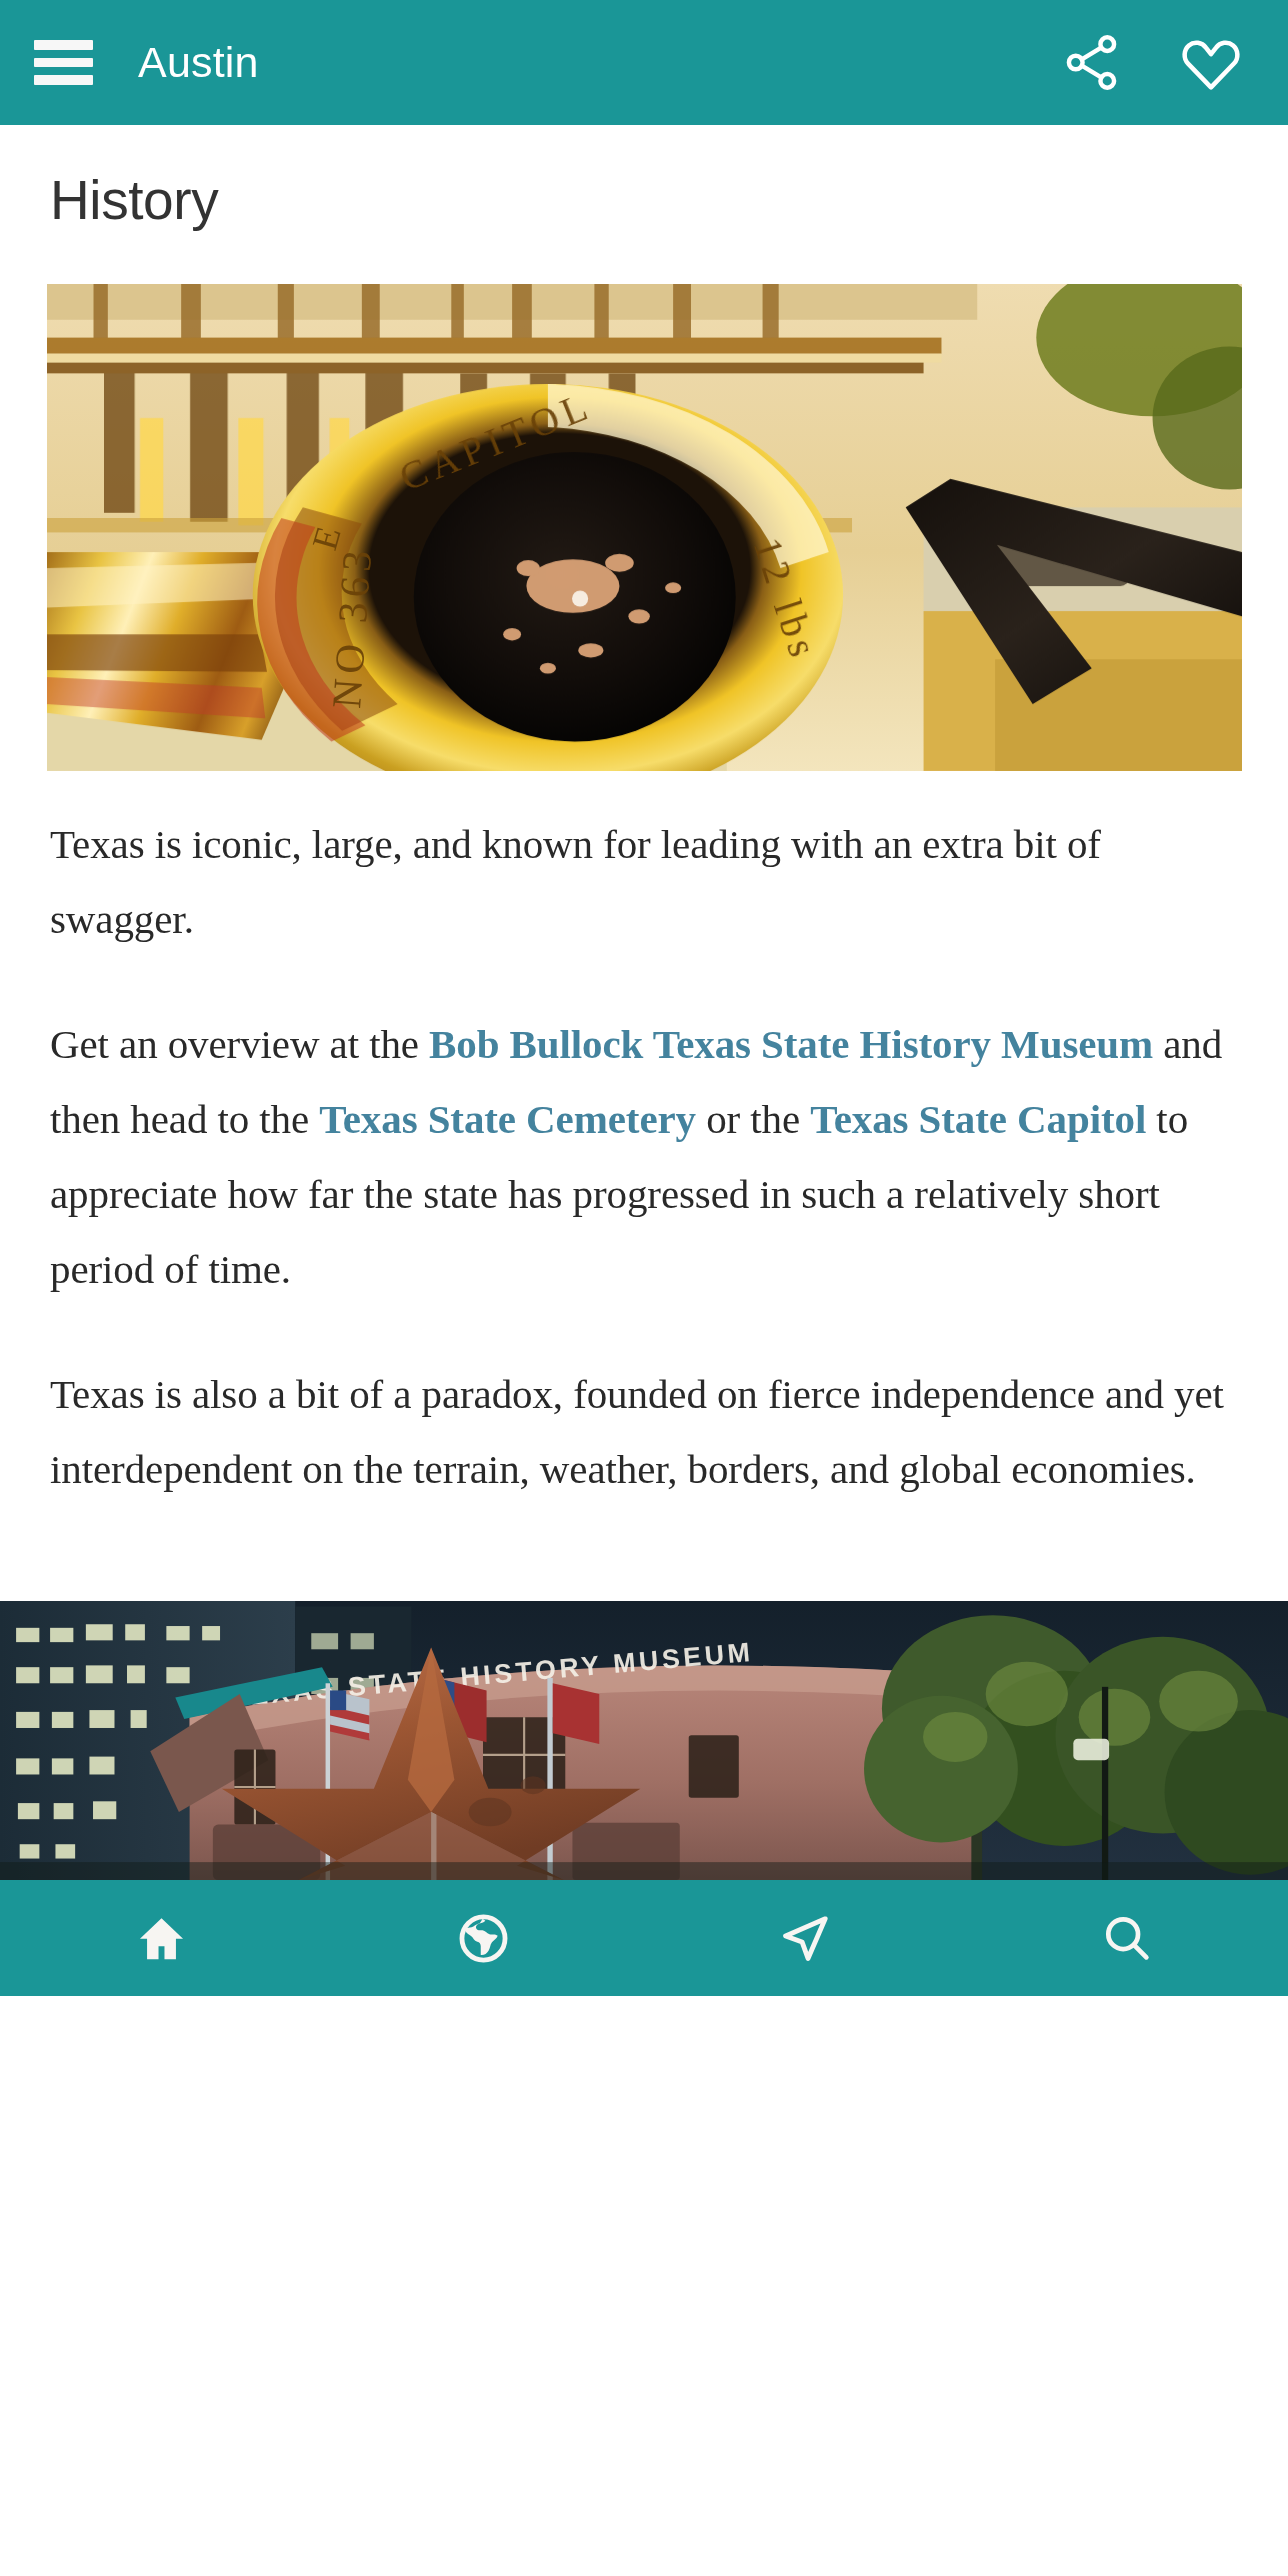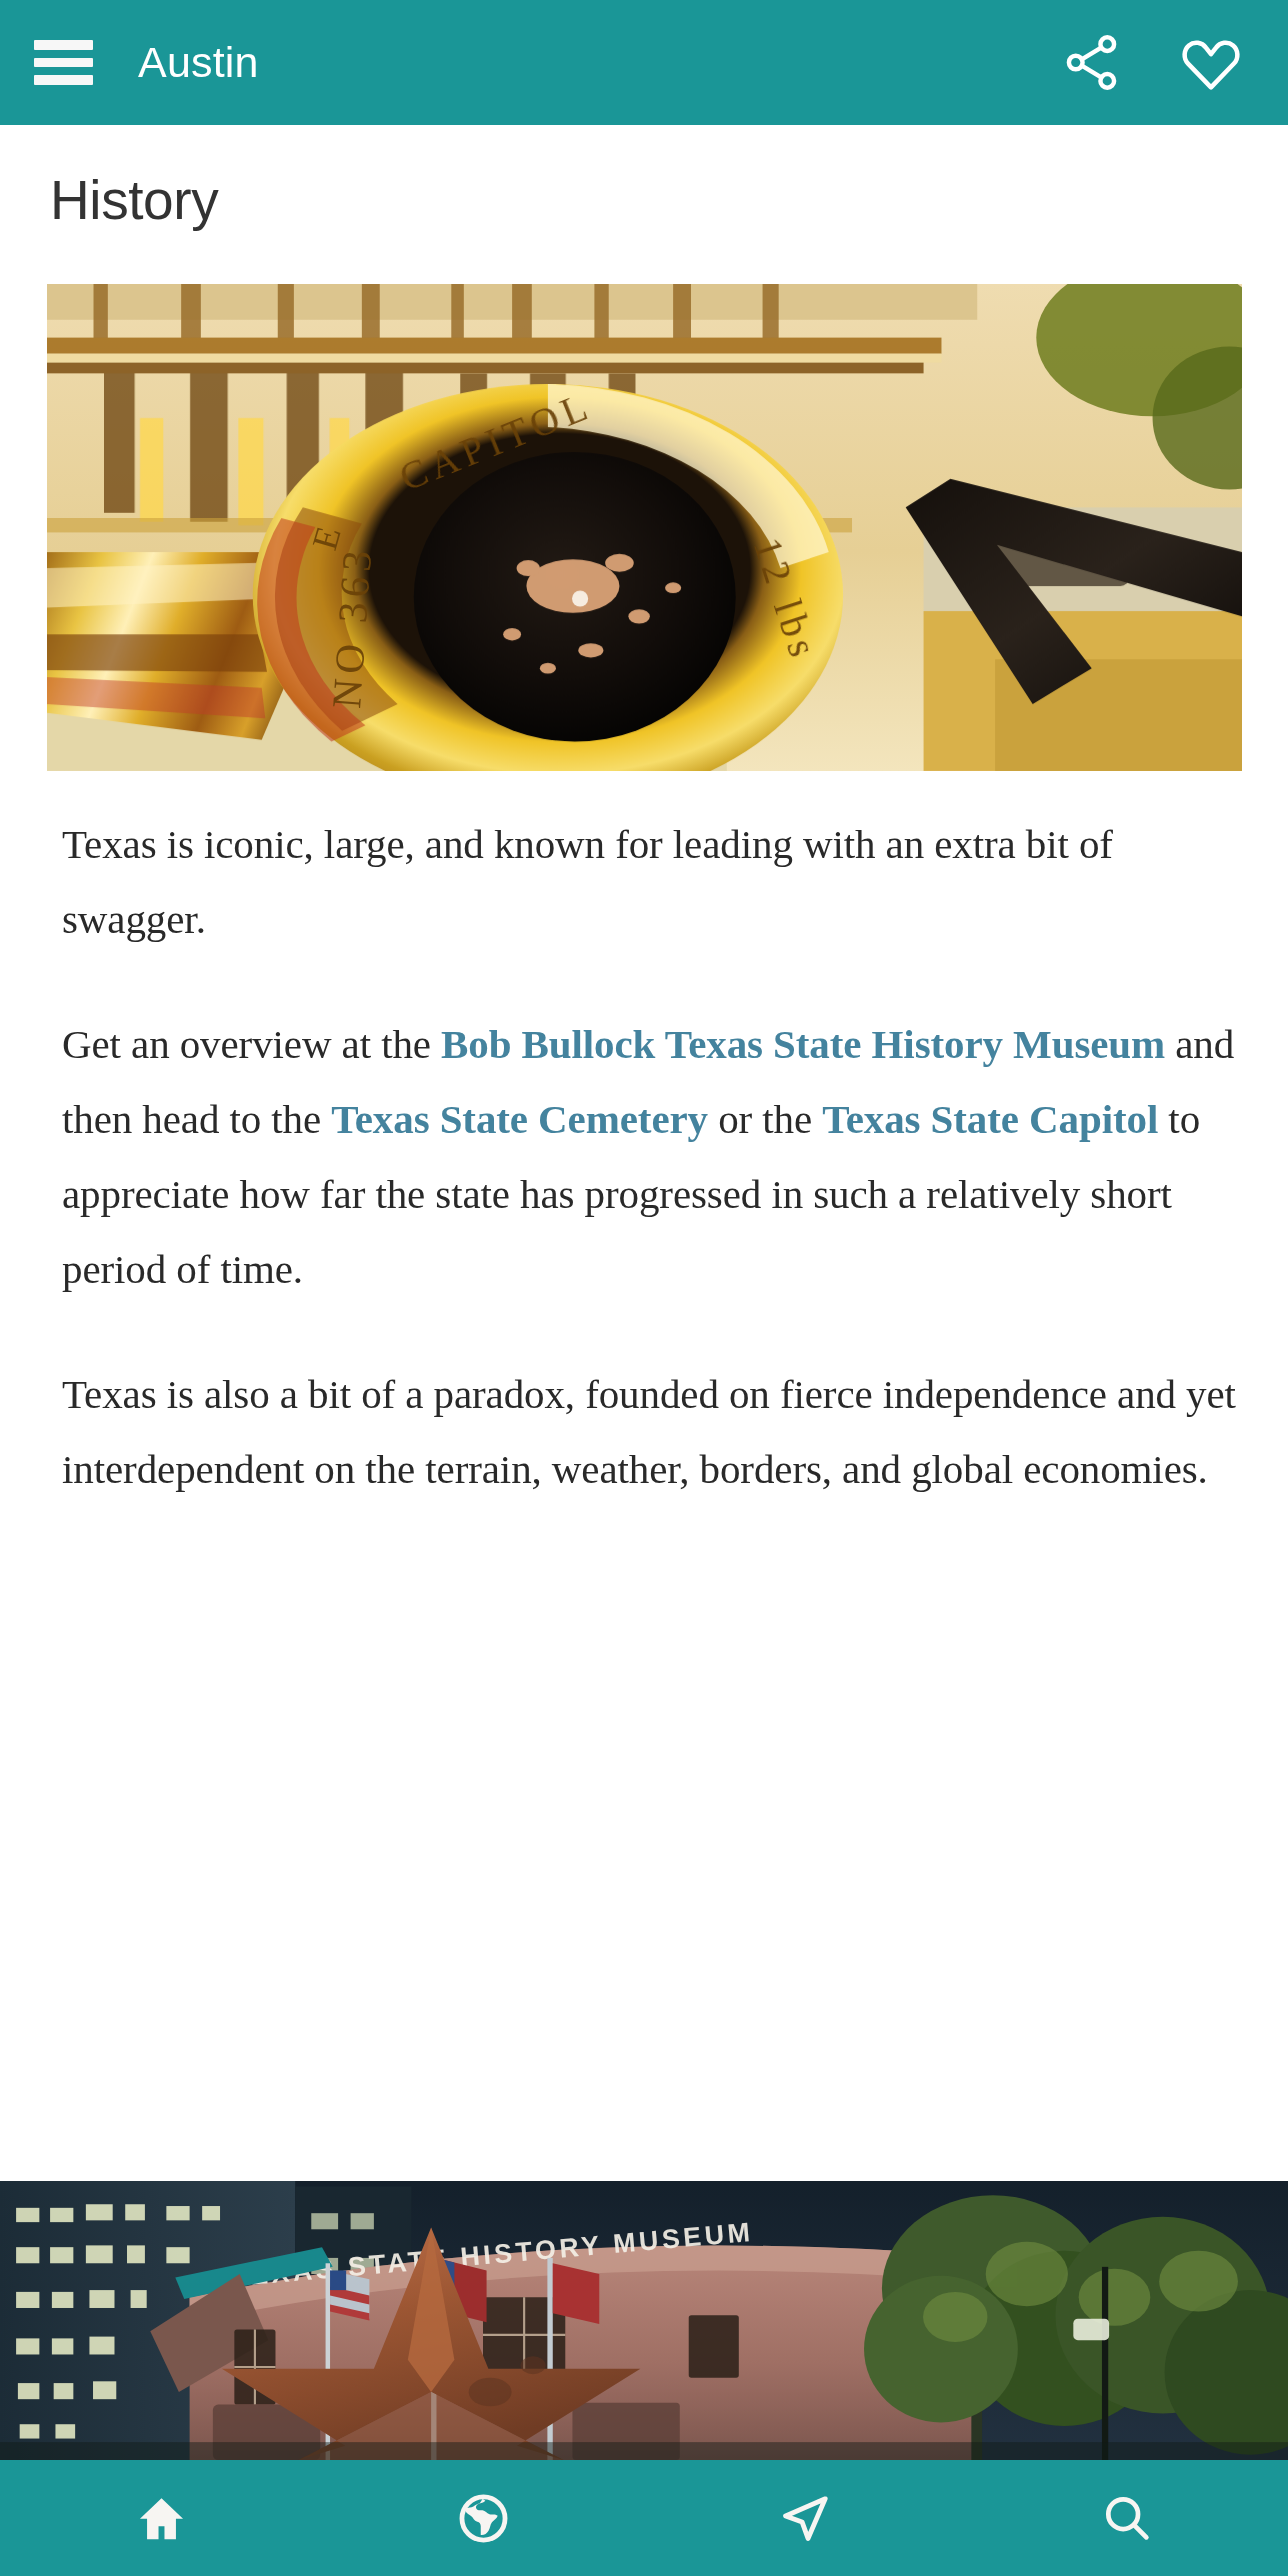--- a/index.html
+++ b/index.html
@@ -8,21 +8,21 @@
     width: 1288px;
     height: 2576px;
     background: #ffffff;
     font-family: "Liberation Sans", sans-serif;
     overflow: hidden;
   }
 
   .app {
     position: relative;
     width: 1288px;
-    height: 2576px;
+    height: 1996px;
     background: #0f766e;
     display: flex;
     flex-direction: column;
   }
 
   
   .topbar {
     position: relative;
     height: 125px;
     background: #1a9697;
@@ -101,21 +101,21 @@
     padding: 0 50px 0 50px;
     margin-top: 36px;
     font-family: "Liberation Serif", serif;
     color: #2b2b2b;
     font-size: 41px;
     line-height: 1.0;
   }
   .article p {
     font-size: 41px;
     line-height: 75px;
-    margin: 0 0 50px 12px;
+    margin: 0 0 50px 0;
     color: #292929;
     letter-spacing: -0.1px;
   }
   .article a {
     color: #44839e;
     text-decoration: none;
     font-weight: 700;
   }
   .ext-icon {
     display: inline-block;

